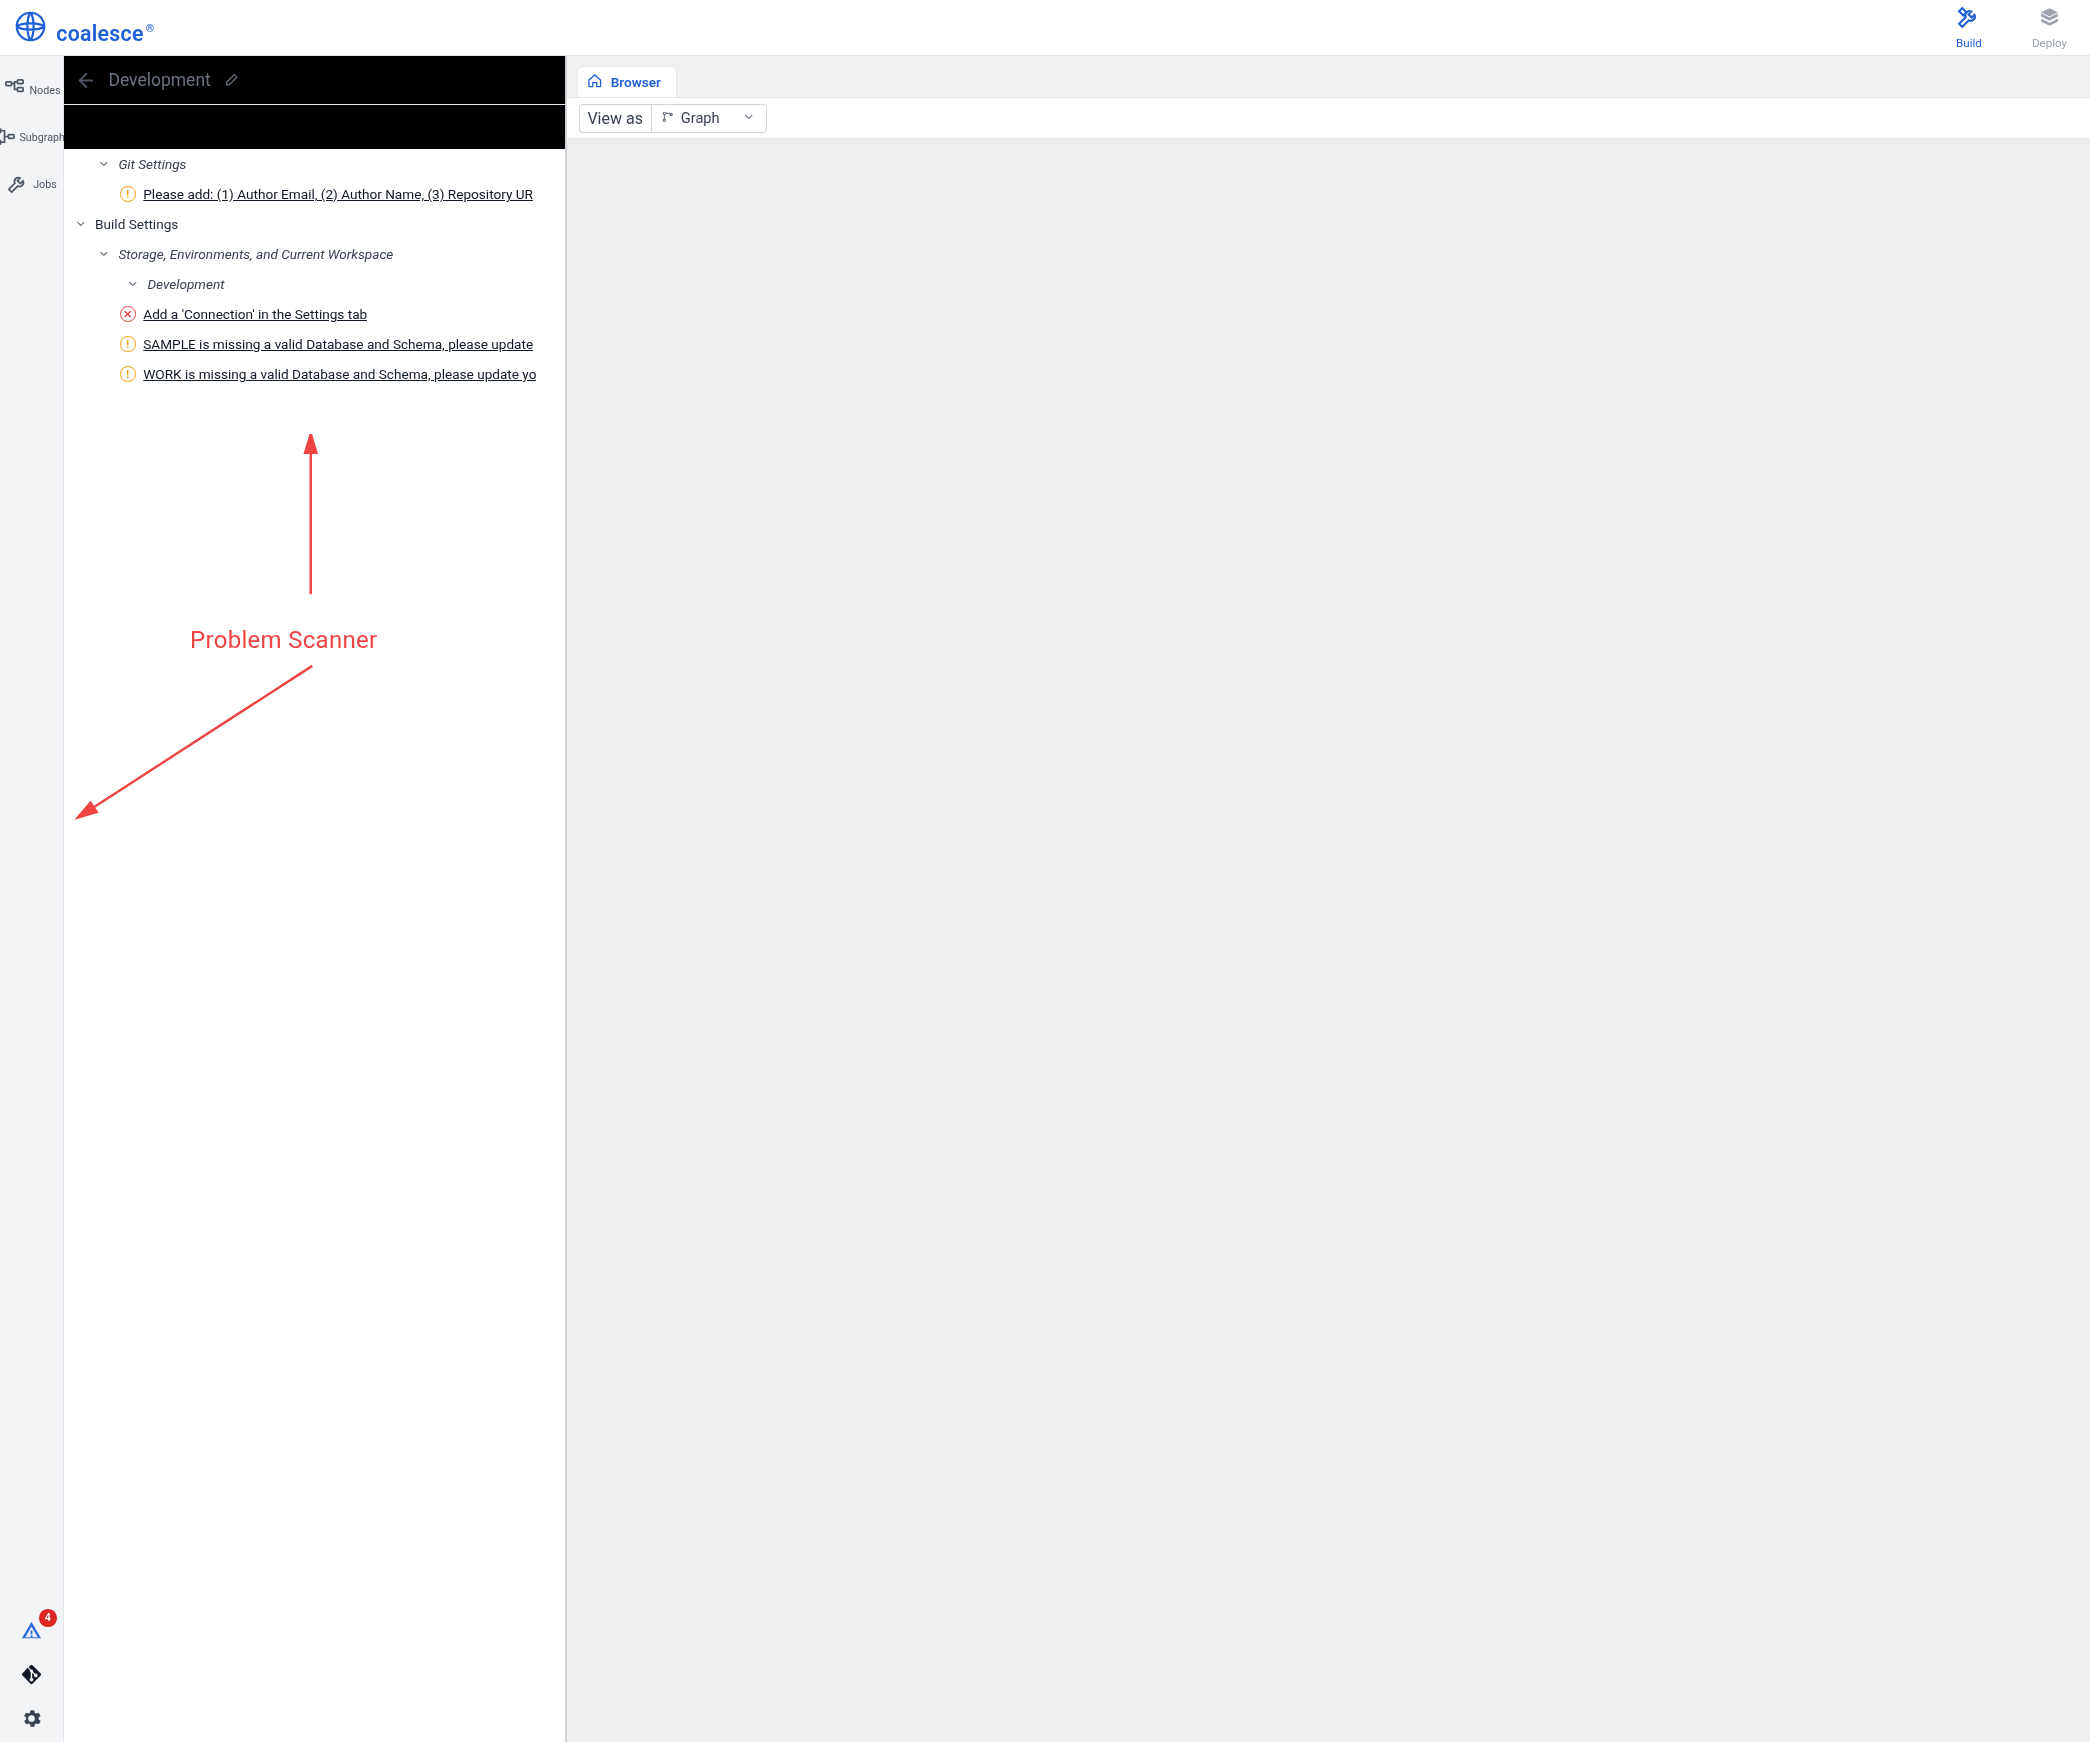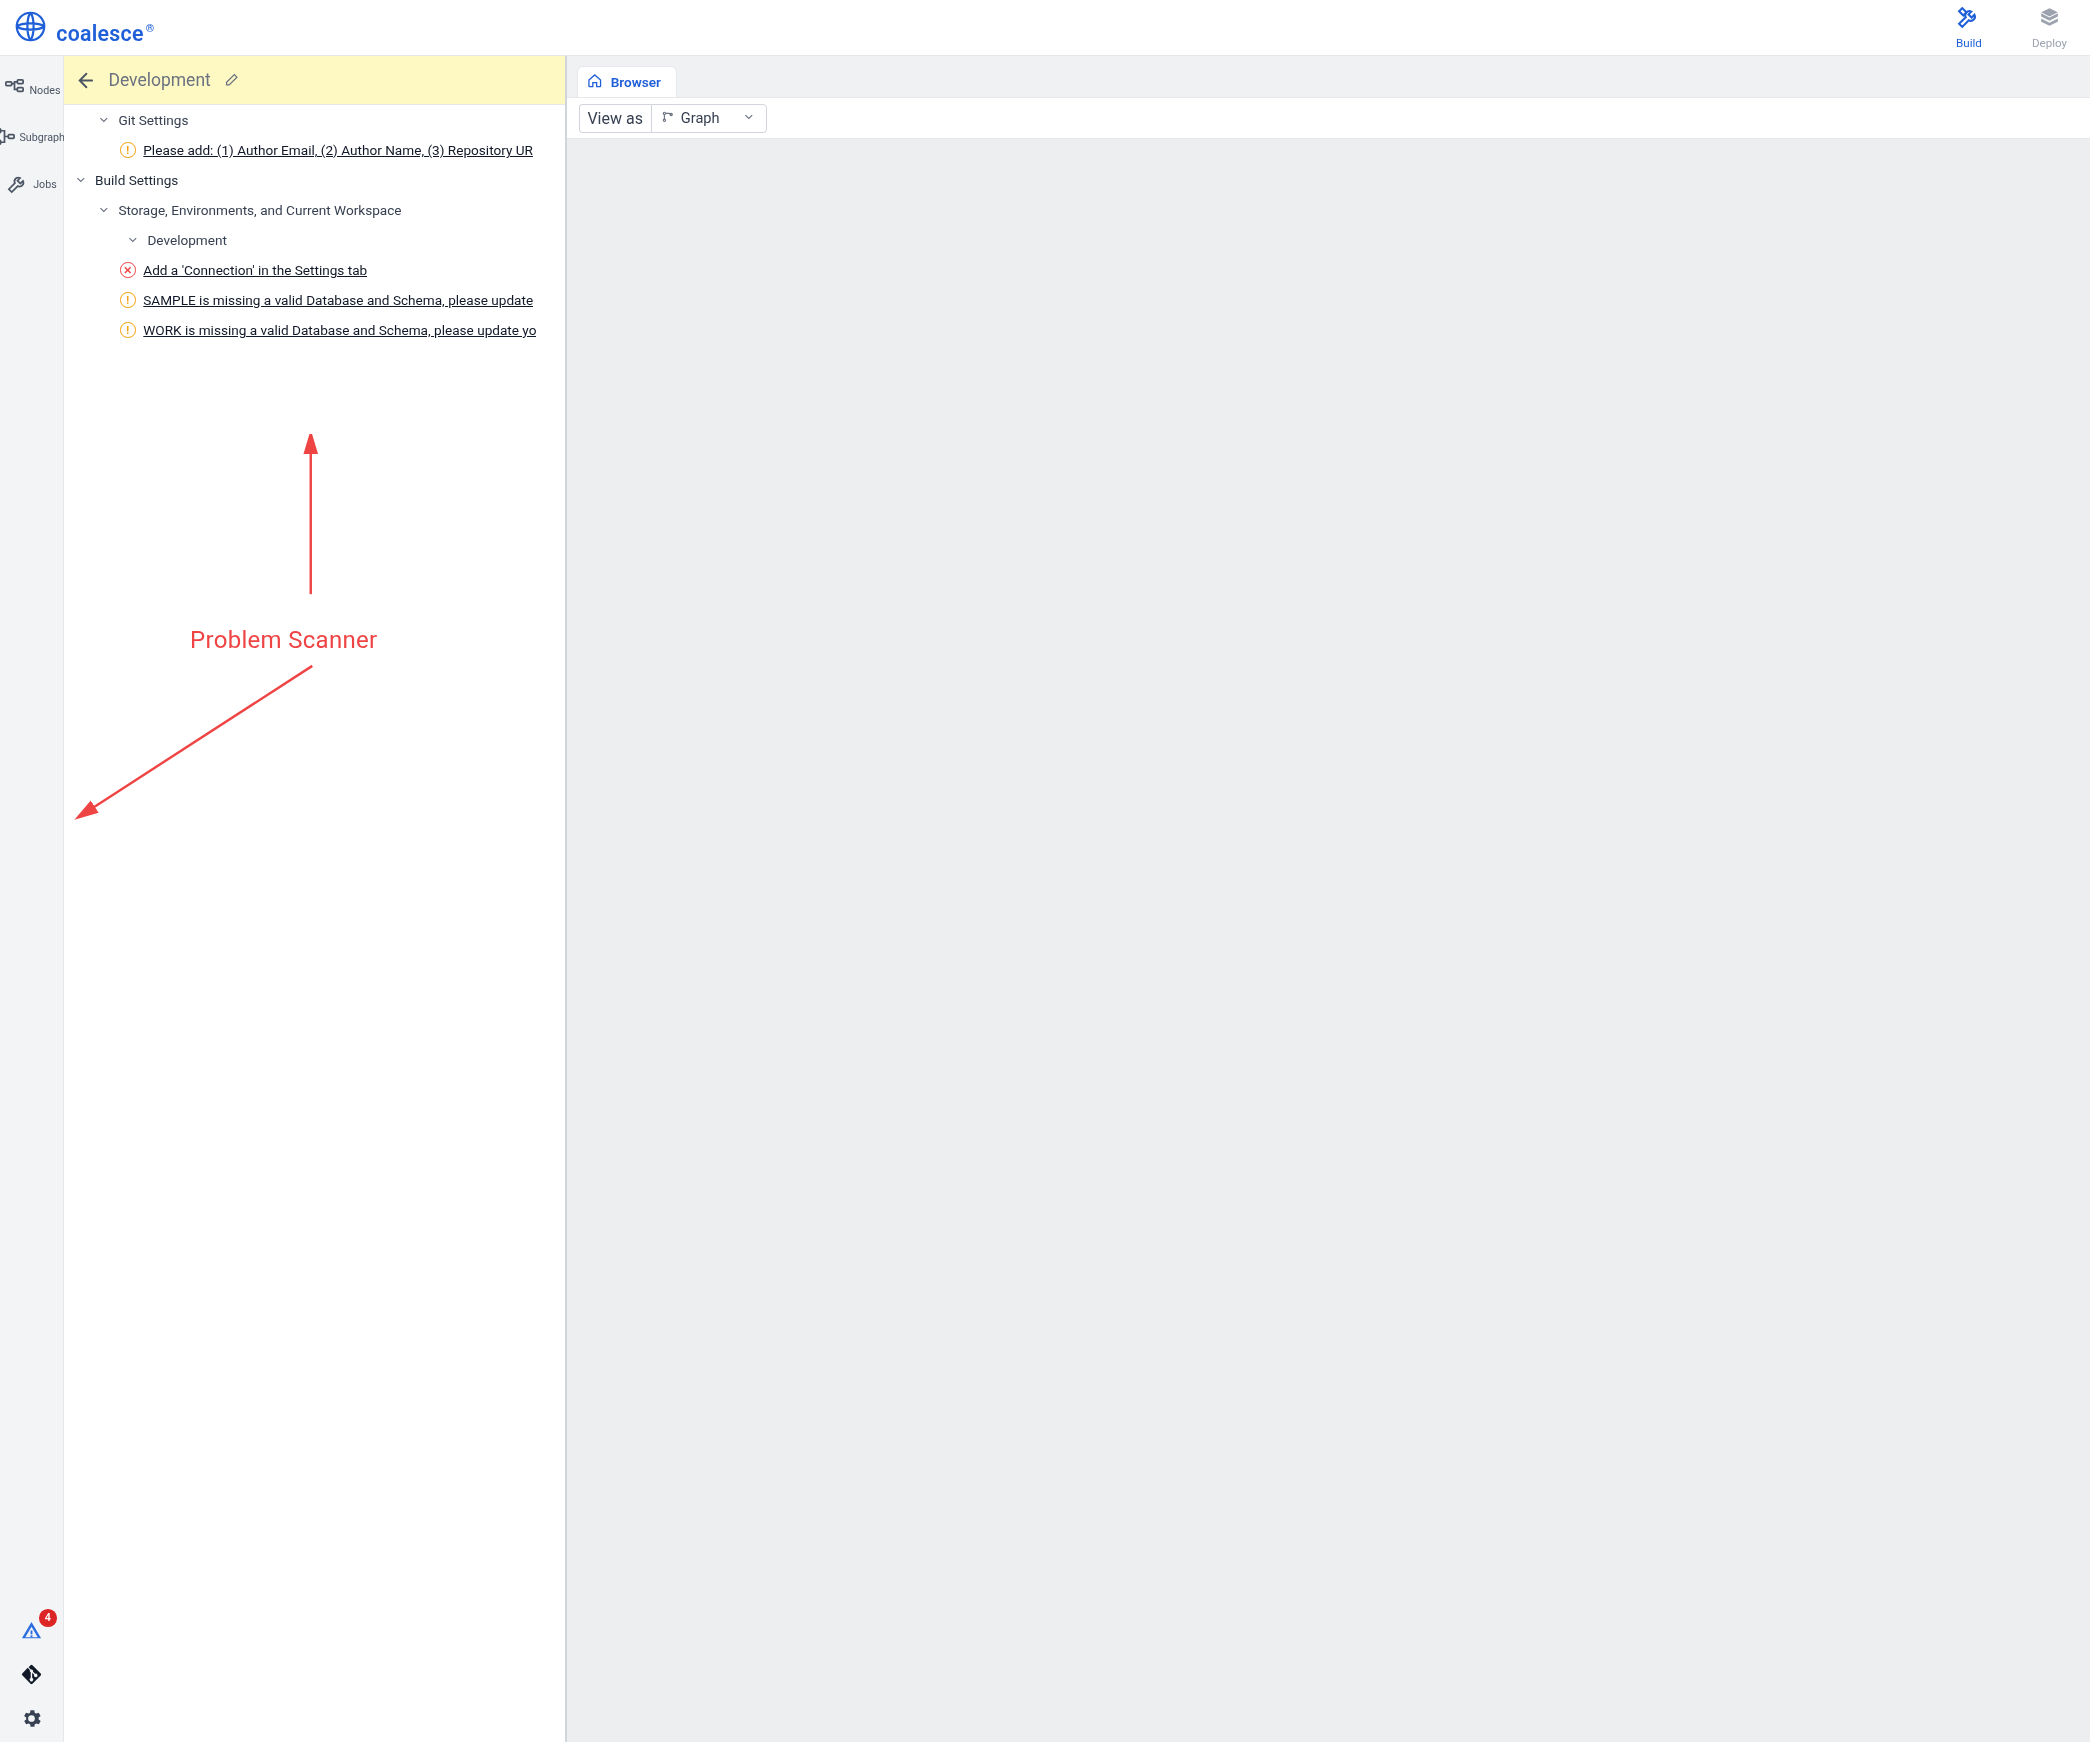--- a/index.html
+++ b/index.html
@@ -109,26 +109,27 @@
     width: 17.5px; height: 17.5px;
     font-size: 10.7px;
     font-weight: 600;
     display: flex;
     align-items: center; justify-content: center;
   }
 
   
   .explorer {
     width: 503px;
-    background: #fef9c3;
+    background: #000000;
     border-right: 2.9px solid #d1d5db;
     display: flex;
     flex-direction: column;
     position: relative;
     overflow: hidden;
+    gap: 44px;
   }
   .explorer-header {
     height: 49px;
     display: flex;
     align-items: center;
     gap: 13.6px;
     padding: 0 7.8px;
     border-bottom: 1px solid #e5e7eb;
   }
   .explorer-header .back-ic {
@@ -153,21 +154,21 @@
     display: flex;
     align-items: center;
     height: 30px;
     gap: 7.8px;
     padding-right: 5.8px;
     white-space: nowrap;
     border-bottom: 0;
   }
   .chev { width: 13.6px; height: 13.6px; color: #6b7280; flex-shrink:0; }
   .tree-row .label { overflow: hidden; text-overflow: ellipsis; }
-  .italic { color: #374151; }
+  .italic { font-style: italic; color: #374151; }
   .linkish { text-decoration: underline; color: #111827; cursor: pointer; }
   .issue-ic { width: 15.5px; height: 15.5px; flex-shrink:0; border-radius:50%; border:1.9px solid; display:flex; align-items:center; justify-content:center; font-size:10.7px; font-weight:700; }
   .issue-warn { border-color:#f59e0b; color:#f59e0b; }
   .issue-err  { border-color:#ef4444; color:#ef4444; }
 
   .annot-label {
     position: absolute;
     left: 126px;
     top: 570px;
     color: #ef4444;

